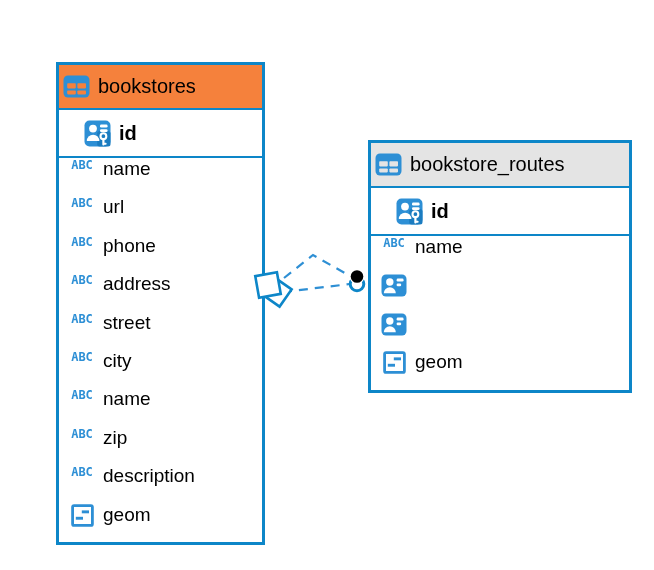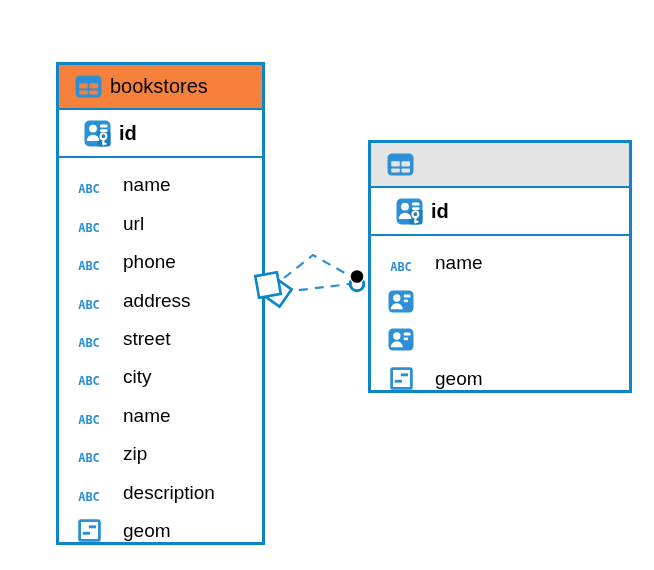--- a/index.html
+++ b/index.html
@@ -4,31 +4,31 @@
 <style>
   html,body{margin:0;padding:0;background:#fff;}
   .canvas{
     position:relative;width:654px;height:570px;background:#ffffff;overflow:hidden;
     font-family:"Liberation Sans",sans-serif;color:#000;
   }
   .erd-table{
     position:absolute;background:#fff;border:3px solid #0d86c8;box-sizing:border-box;
   }
   .t-header{
-    height:43px;display:flex;align-items:center;gap:8px;padding:0 15px;
+    height:43px;display:flex;align-items:center;gap:8px;padding:0 3px;
     border-bottom:2px solid #0d86c8;font-size:20px;font-weight:400;
   }
   .hdr-orange{background:#f5813c;--cell:#f5813c;}
   .hdr-gray{background:#e4e4e4;--cell:#e4e4e4;}
   .t-pk{
     height:46px;display:flex;align-items:center;gap:8px;padding:0 24px;
     border-bottom:2px solid #0d86c8;font-size:20px;font-weight:700;
   }
   .t-row{
-    height:38.4px;display:flex;align-items:flex-end;gap:20px;padding:0 16px;font-size:19px;
+    height:38.4px;display:flex;align-items:flex-start;gap:7px;padding:0 9px;font-size:19px;
   }
   .icn{width:28px;display:flex;align-items:center;justify-content:center;flex:0 0 28px;}
   .abc{
     width:28px;flex:0 0 28px;text-align:center;
     font-family:"DejaVu Sans Mono",monospace;font-weight:700;font-size:12px;
     color:#2d8fd5;letter-spacing:0px;
   }
   .lbl{white-space:nowrap;}
   .relations{position:absolute;left:0;top:0;pointer-events:none;z-index:5;}
   .rel-line{fill:none;stroke:#2e8fd4;stroke-width:2.2;stroke-dasharray:9 7;}
@@ -138,20 +138,21 @@
     </div>
   </div>
 
   <div class="erd-table" style="left:368px;top:140px;width:264px;">
     <div class="t-header hdr-gray">
       <span class="icn">
           <svg width="27" height="23">
             <use href="#sym-table"></use>
           </svg>
         </span>
+      <span class="lbl">bookstore_routes</span>
     </div>
     <div class="t-pk">
       <span class="icn">
           <svg width="27" height="27">
             <use href="#sym-pk"></use>
           </svg>
         </span>
       <span class="lbl">id</span>
     </div>
     <div class="t-row">

